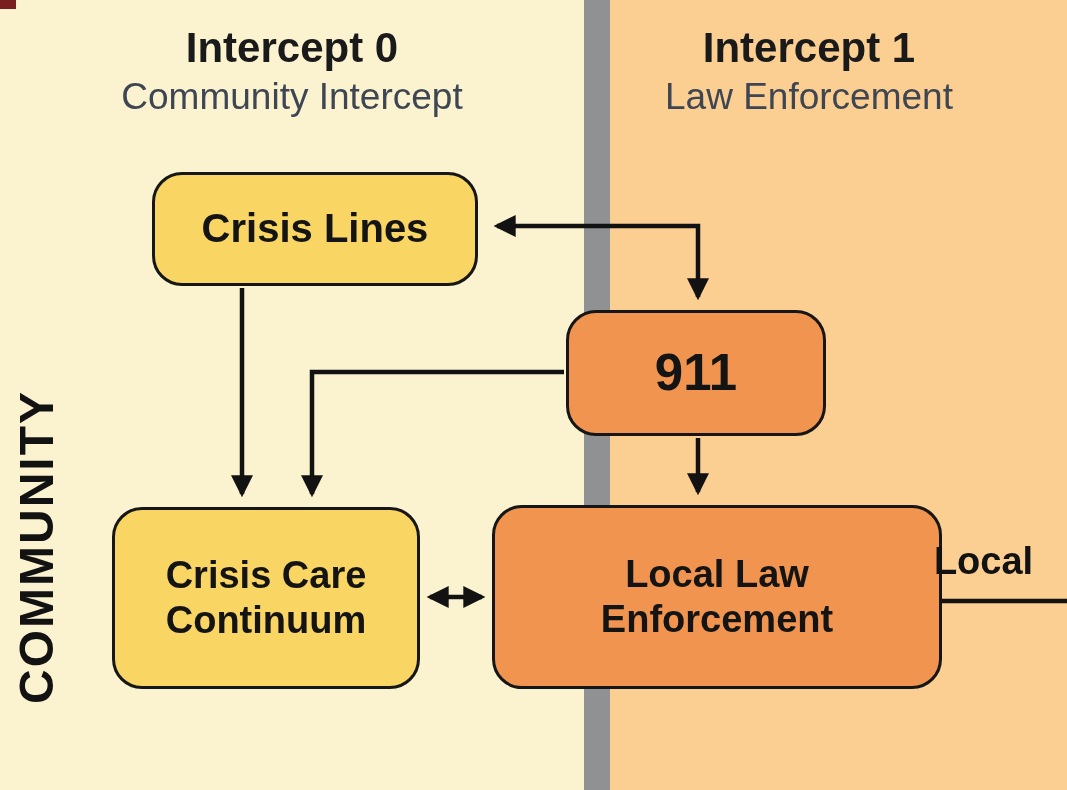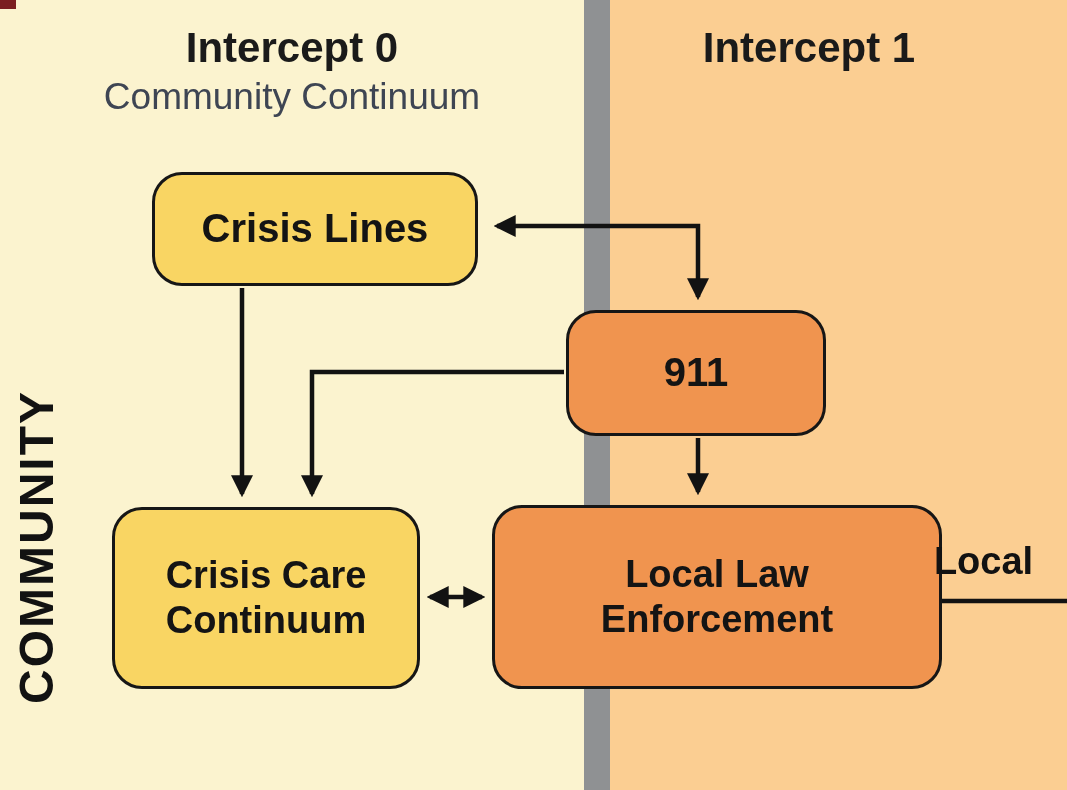--- a/index.html
+++ b/index.html
@@ -48,21 +48,21 @@
     text-align: center;
     font-weight: bold; color: #141414;
     line-height: 1.18;
     box-sizing: border-box;
     z-index: 3;
   }
   .node.community { background: var(--community-node, #F9D563); }
   .node.law       { background: var(--law-node, #F0944F); }
 
   .node.crisis-lines { left: 152px; top: 172px; width: 326px; height: 114px; font-size: 40px; }
-  .node.n911         { left: 566px; top: 310px; width: 260px; height: 126px; font-size: 40px; }
+  .node.n911         { left: 566px; top: 310px; width: 260px; height: 126px; font-size: 51px; }
   .node.ccc          { left: 112px; top: 507px; width: 308px; height: 182px; font-size: 38px; padding: 16px 28px; }
   .node.lle          { left: 492px; top: 505px; width: 450px; height: 184px; font-size: 38px; padding: 0 34px; }
 
   svg.arrows { position: absolute; left: 0; top: 0; z-index: 2; pointer-events: none; }
 
   .arrest-label {
     position: absolute; left: 900px; top: 540px; width: 167px;
     text-align: center; font-size: 38px; font-weight: bold; color: #121212;
     z-index: 3;
   }
@@ -73,25 +73,26 @@
 <div class="canvas">
 
   <div class="panel left"></div>
   <div class="divider"></div>
   <div class="panel right"></div>
 
   <div class="crop-fragment"></div>
 
   <div class="header h0">
     <div class="title">Intercept 0</div>
-    <div class="subtitle">Community Continuum</div>
+    <div class="subtitle">Community Intercept</div>
   </div>
 
   <div class="header h1">
     <div class="title">Intercept 1</div>
+    <div class="subtitle">Law Enforcement</div>
   </div>
 
   <div class="side-label">COMMUNITY</div>
 
   <svg class="arrows" width="1067" height="790" viewBox="0 0 1067 790">
     <defs>
       <marker id="ah" viewBox="0 0 10 10" refX="8.5" refY="5" markerWidth="22" markerHeight="22" orient="auto" markerUnits="userSpaceOnUse">
         <path d="M0,0 L10,5 L0,10 Z" fill="#121212"></path>
       </marker>
       <marker id="ahr" viewBox="0 0 10 10" refX="8.5" refY="5" markerWidth="22" markerHeight="22" orient="auto-start-reverse" markerUnits="userSpaceOnUse">

